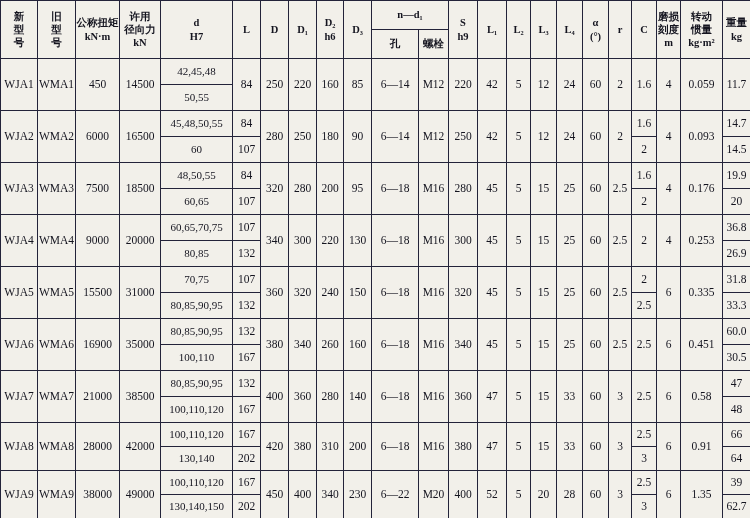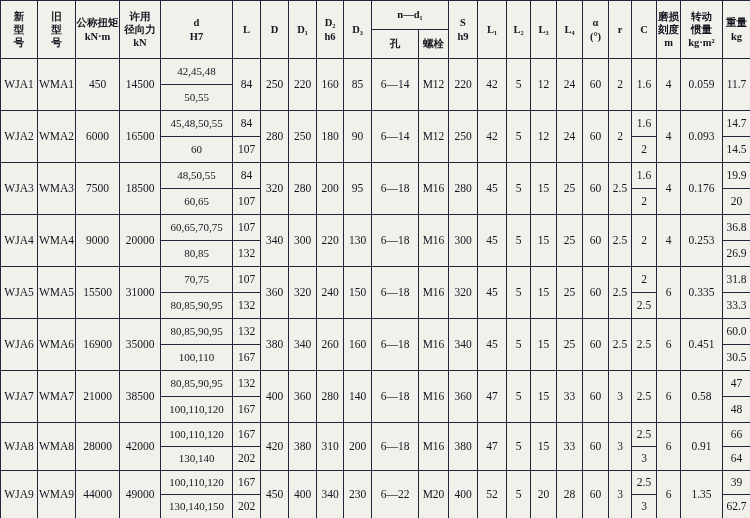--- a/index.html
+++ b/index.html
@@ -349,21 +349,21 @@
       </tr>
       <tr style="height: 24px;">
         <td class="cell-d">130,140</td>
         <td class="cell-L">202</td>
         <td class="cell-C">3</td>
         <td class="cell-weight">64</td>
       </tr>
       <tr style="height: 24px;">
         <td class="cell-new-model" rowspan="2">WJA9</td>
         <td class="cell-old-model" rowspan="2">WMA9</td>
-        <td class="cell-torque" rowspan="2">44000</td>
+        <td class="cell-torque" rowspan="2">38000</td>
         <td class="cell-radial-force" rowspan="2">49000</td>
         <td class="cell-d">100,110,120</td>
         <td class="cell-L">167</td>
         <td class="cell-D" rowspan="2">450</td>
         <td class="cell-D1" rowspan="2">400</td>
         <td class="cell-D2" rowspan="2">340</td>
         <td class="cell-D3" rowspan="2">230</td>
         <td class="cell-hole" rowspan="2">6—22</td>
         <td class="cell-bolt" rowspan="2">M20</td>
         <td class="cell-S" rowspan="2">400</td>

